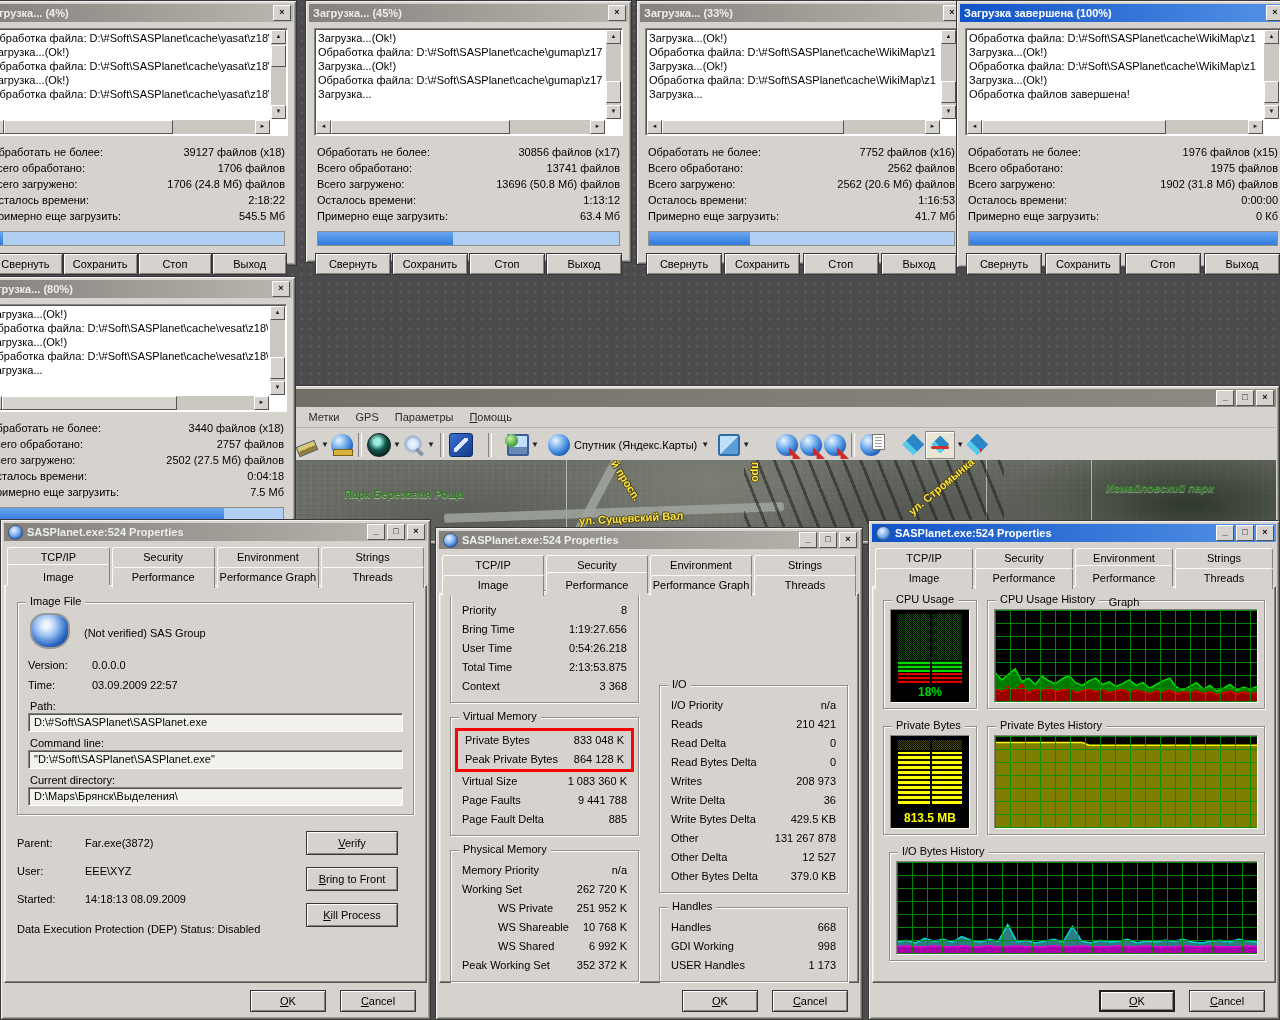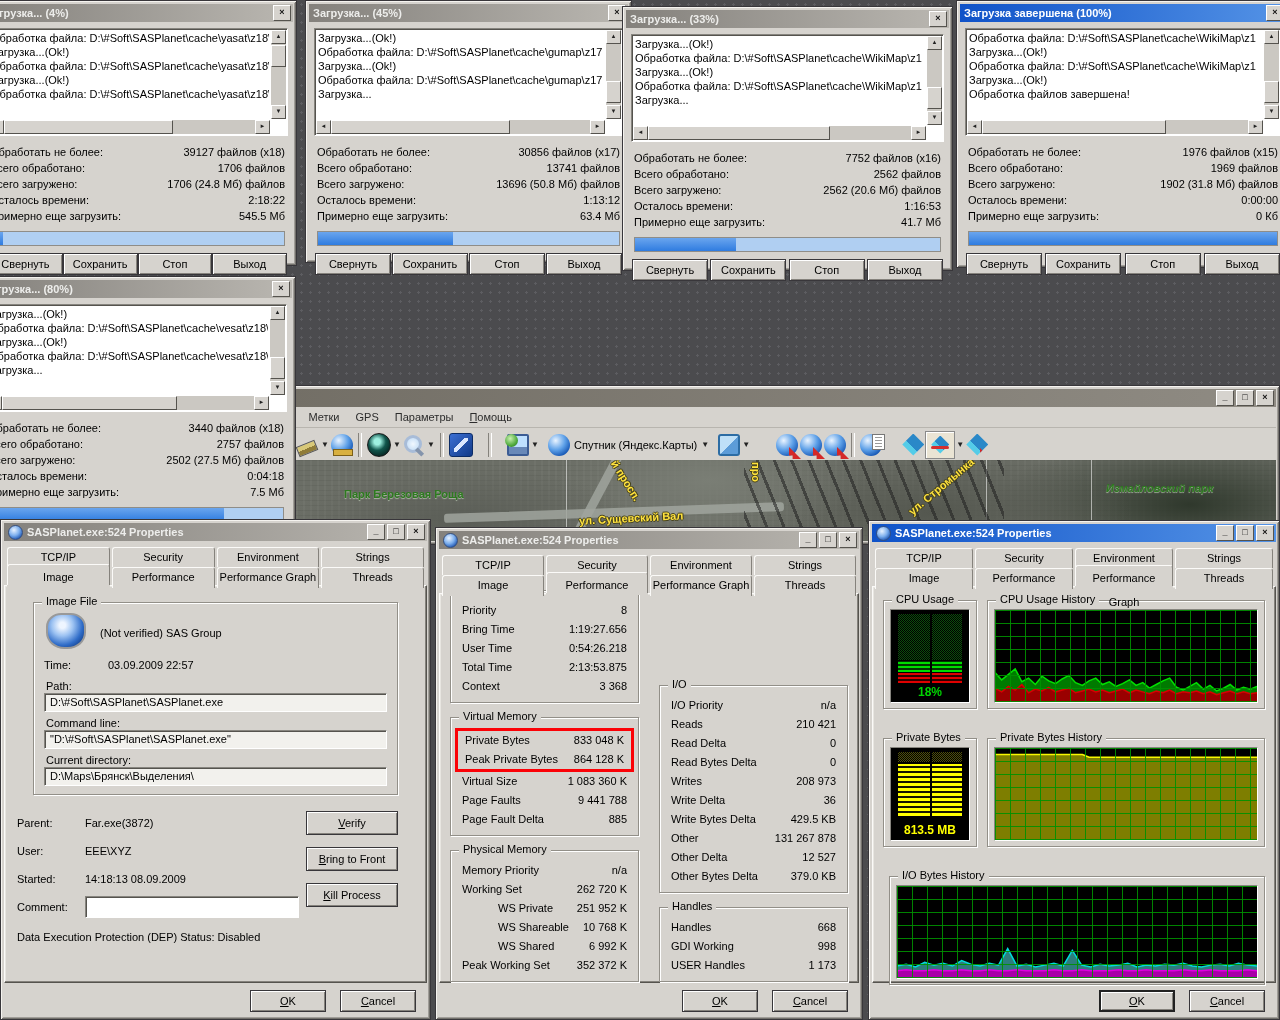--- a/index.html
+++ b/index.html
@@ -62,21 +62,21 @@
   .flbl{font-size:11px;color:#000;margin:5px 2px 1px;}
   .fld{background:#f2f1ed;border:1px solid;border-color:#87857f #fff #fff #87857f;box-shadow:inset 1px 1px 0 #55534e;
     font-size:11px;height:17px;line-height:17px;padding:0 5px;color:#000;overflow:hidden;white-space:nowrap;}
   .sasicon{width:36px;height:32px;margin:2px 14px 6px 2px;flex:none;border:2px solid #999;border-radius:38% 38% 46% 46%;
     background:radial-gradient(circle at 40% 32%,#eef5ff 0 10%,#9cc2f2 35%,#2f6cc8 65%,#10387e 90%);}
   .sidecol{position:absolute;right:16px;width:92px;}
   .sidebtn{display:block;width:92px;height:24px;margin-bottom:12px;}
   .cmt{width:208px;height:18px;background:#fff;border:1px solid;border-color:#87857f #fff #fff #87857f;box-shadow:inset 1px 1px 0 #55534e;}
   
   .grow{display:flex;margin:0 8px;}
-  .ggrp{position:relative;border:1px solid #928f88;box-shadow:inset 1px 1px 0 #fff,1px 1px 0 #fff;margin:13px 2px 16px;padding:8px 6px 5px;box-sizing:border-box;}
+  .ggrp{position:relative;border:1px solid #928f88;box-shadow:inset 1px 1px 0 #fff,1px 1px 0 #fff;margin:13px 2px 4px;padding:8px 6px 5px;box-sizing:border-box;}
   .ggauge{width:94px;flex:none;}
   .ghist{flex:1;margin-left:8px;}
   .gauge,.hist{height:92px;background:#000;border:1px solid;border-color:#87857f #fff #fff #87857f;position:relative;overflow:hidden;}
   .hist svg{position:absolute;inset:0;width:100%;height:100%;z-index:1;}
   .grid{position:absolute;inset:0;z-index:2;pointer-events:none;
     background-image:repeating-linear-gradient(90deg,rgba(0,145,0,.9) 0 1px,transparent 1px 15px),
                      repeating-linear-gradient(0deg,rgba(0,145,0,.9) 0 1px,transparent 1px 13px);}
   .dither{position:absolute;left:7px;right:7px;
     background-image:conic-gradient(#0c4f0c 90deg,transparent 90deg 180deg,#0c4f0c 180deg 270deg,transparent 270deg);
     background-size:2px 2px;}
@@ -386,21 +386,21 @@
         <div class="pfill" style="width: 45%;"></div>
       </div>
     <div class="btnrow">
       <button class="btn dlbtn">Свернуть</button>
       <button class="btn dlbtn">Сохранить</button>
       <button class="btn dlbtn">Стоп</button>
       <button class="btn dlbtn">Выход</button>
     </div>
   </div>
 
-  <div class="win" style="left:622px;top:0;width:331px;height:265px;z-index:4;margin-top:6px;">
+  <div class="win" style="left:636px;top:0;width:331px;height:265px;z-index:4;">
     <div class="tbar tb-inact">
       <span>Загрузка... (33%)</span>
         <span class="sp"></span>
       <span class="wbtn">×</span>
     </div>
     <div class="logbox">
       <div class="loglines">
         <div>Загрузка...(Ok!)</div>
         <div>Обработка файла: D:\#Soft\SASPlanet\cache\WikiMap\z1</div>
         <div>Загрузка...(Ok!)</div>
@@ -476,21 +476,21 @@
         <span class="sbtn sb-rt">►</span>
       </div>
     </div>
     <div class="stats">
       <div class="srow">
           <span>Обработать не более:</span>
           <span>1976 файлов (x15)</span>
         </div>
       <div class="srow">
           <span>Всего обработано:</span>
-          <span>1969 файлов</span>
+          <span>1975 файлов</span>
         </div>
       <div class="srow">
           <span>Всего загружено:</span>
           <span>1902 (31.8 Мб) файлов</span>
         </div>
       <div class="srow">
           <span>Осталось времени:</span>
           <span>0:00:00</span>
         </div>
       <div class="srow">
@@ -526,26 +526,30 @@
         <span class="tab">Strings</span>
       </div>
       <div class="trow front">
         <span class="tab act">Image</span>
         <span class="tab">Performance</span>
         <span class="tab">Performance Graph</span>
         <span class="tab">Threads</span>
       </div>
     </div>
     <div class="panel">
-      <div class="grp" style="margin:16px 28px 0;padding:8px 10px 8px;">
+      <div class="grp" style="margin:16px 12px 0;padding:8px 10px 8px;">
         <span class="glab">Image File</span>
         <div class="irow">
           <span class="sasicon"></span>
           <span>(Not verified) SAS Group</span>
         </div>
+        <div class="irow">
+            <span class="ilab">Version:</span>
+            <span>0.0.0.0</span>
+          </div>
         <div class="irow">
             <span class="ilab">Time:</span>
             <span>03.09.2009 22:57</span>
           </div>
         <div class="flbl">Path:</div>
         <div class="fld">D:\#Soft\SASPlanet\SASPlanet.exe</div>
         <div class="flbl">Command line:</div>
         <div class="fld">"D:\#Soft\SASPlanet\SASPlanet.exe"</div>
         <div class="flbl">Current directory:</div>
         <div class="fld">D:\Maps\Брянск\Выделения\</div>
@@ -556,24 +560,20 @@
             <span>Far.exe(3872)</span>
           </div>
         <div class="irow" style="line-height:28px;">
             <span class="ilab" style="width:68px;">User:</span>
             <span>EEE\XYZ</span>
           </div>
         <div class="irow" style="line-height:28px;">
             <span class="ilab" style="width:68px;">Started:</span>
             <span>14:18:13  08.09.2009</span>
           </div>
-        <div class="irow" style="line-height:28px;">
-            <span class="ilab" style="width:68px;">Comment:</span>
-            <input class="cmt" style="">
-          </div>
         <div class="sidecol" style="top:2px;">
           <button class="btn sidebtn u">Verify</button>
           <button class="btn sidebtn u">Bring to Front</button>
           <button class="btn sidebtn u">Kill Process</button>
         </div>
       </div>
       <div style="margin:10px 12px 0;font-size:11px;color:#000;">Data Execution Protection (DEP) Status:  Disabled</div>
     </div>
     <div class="okrow">
       <button class="btn okbtn u">OK</button>

